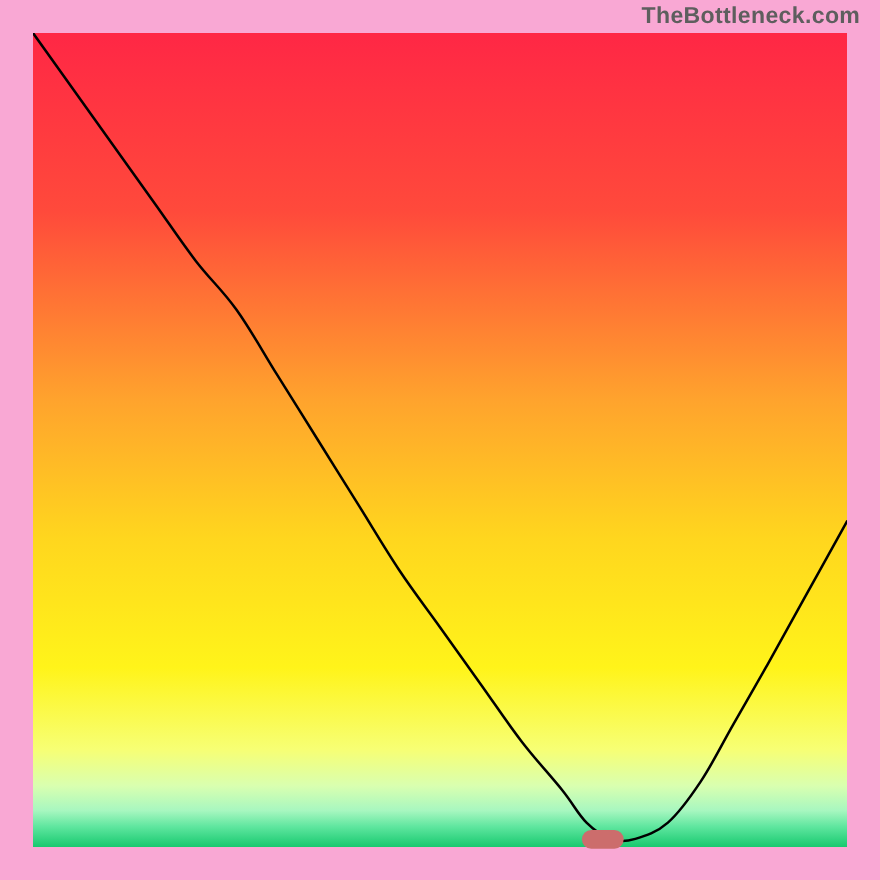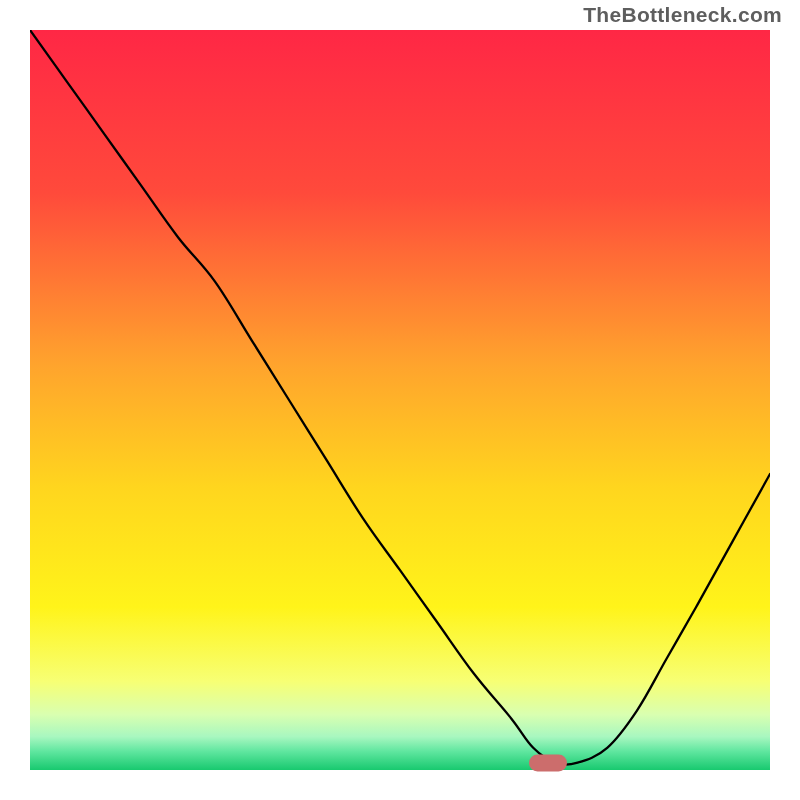--- a/index.html
+++ b/index.html
@@ -7,21 +7,21 @@
     padding: 0;
     width: 800px;
     height: 800px;
     background: #000000;
     overflow: hidden;
   }
   .frame {
     position: relative;
     width: 800px;
     height: 800px;
-    background: #ffffff;
+    background: #f9a8d4;
   }
   .watermark {
     position: absolute;
     top: 3px;
     right: 18px;
     color: #5e5e5e;
     font-family: Arial, Helvetica, sans-serif;
     font-size: 21px;
     font-weight: bold;
     letter-spacing: 0.3px;

